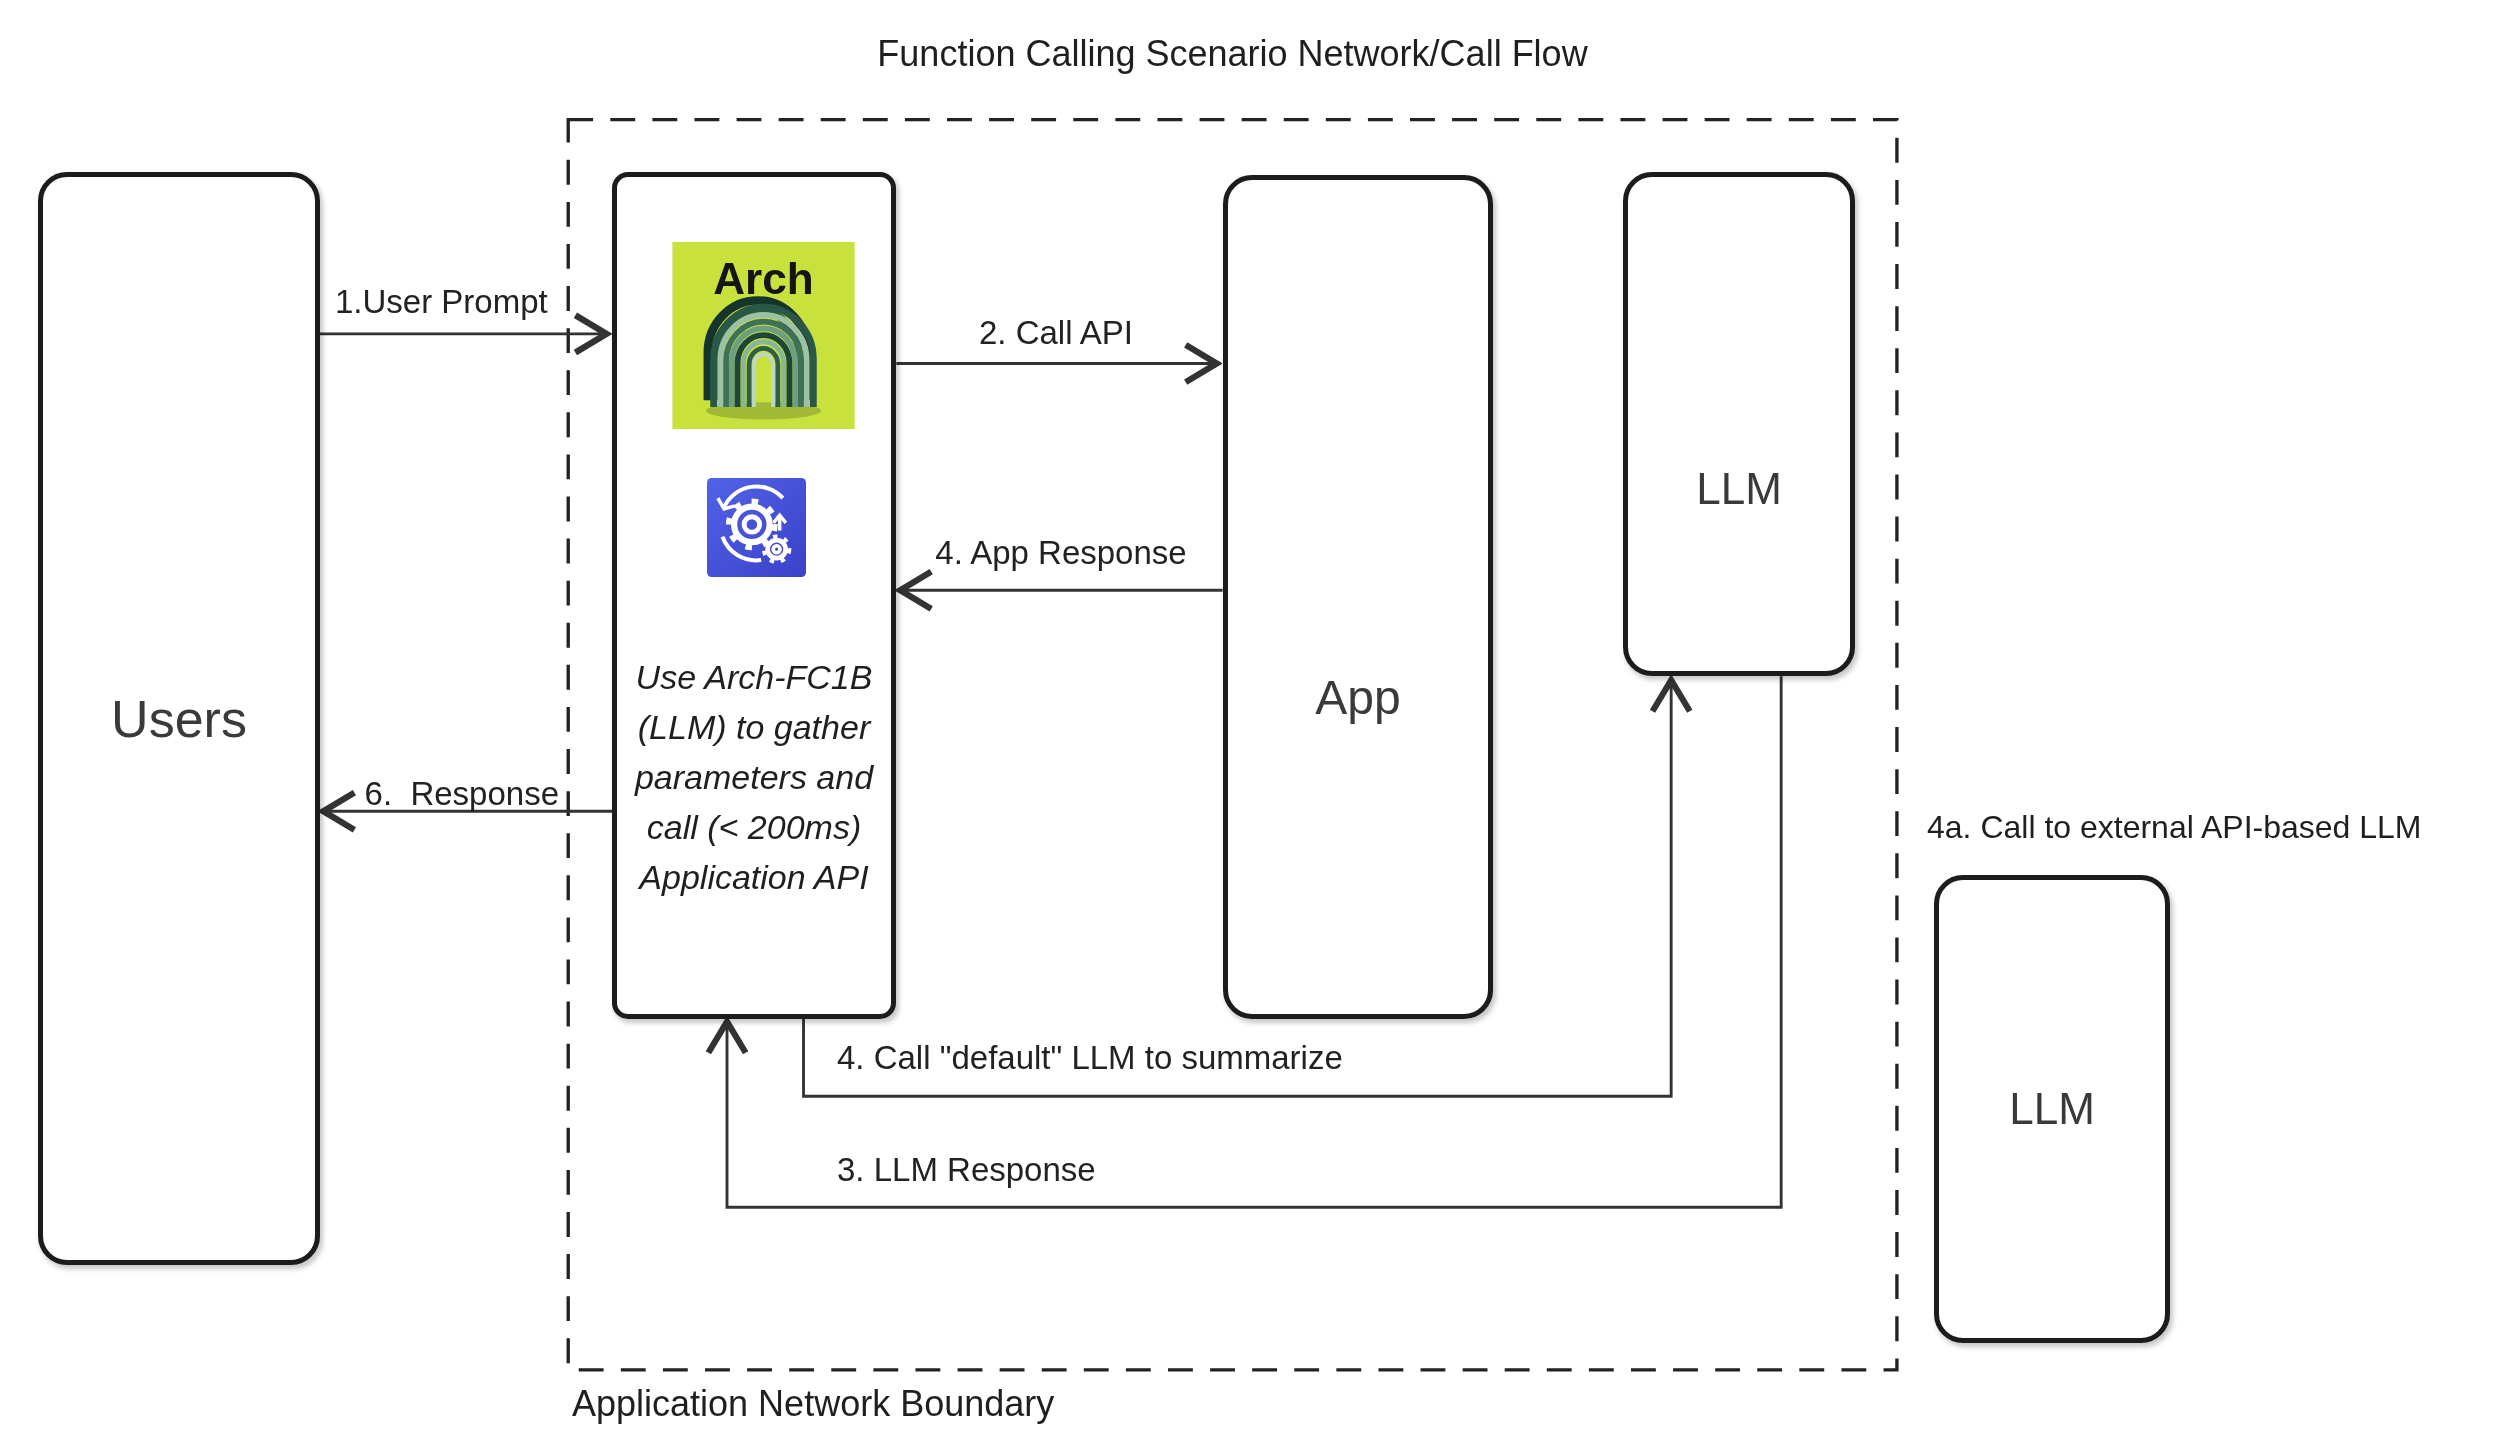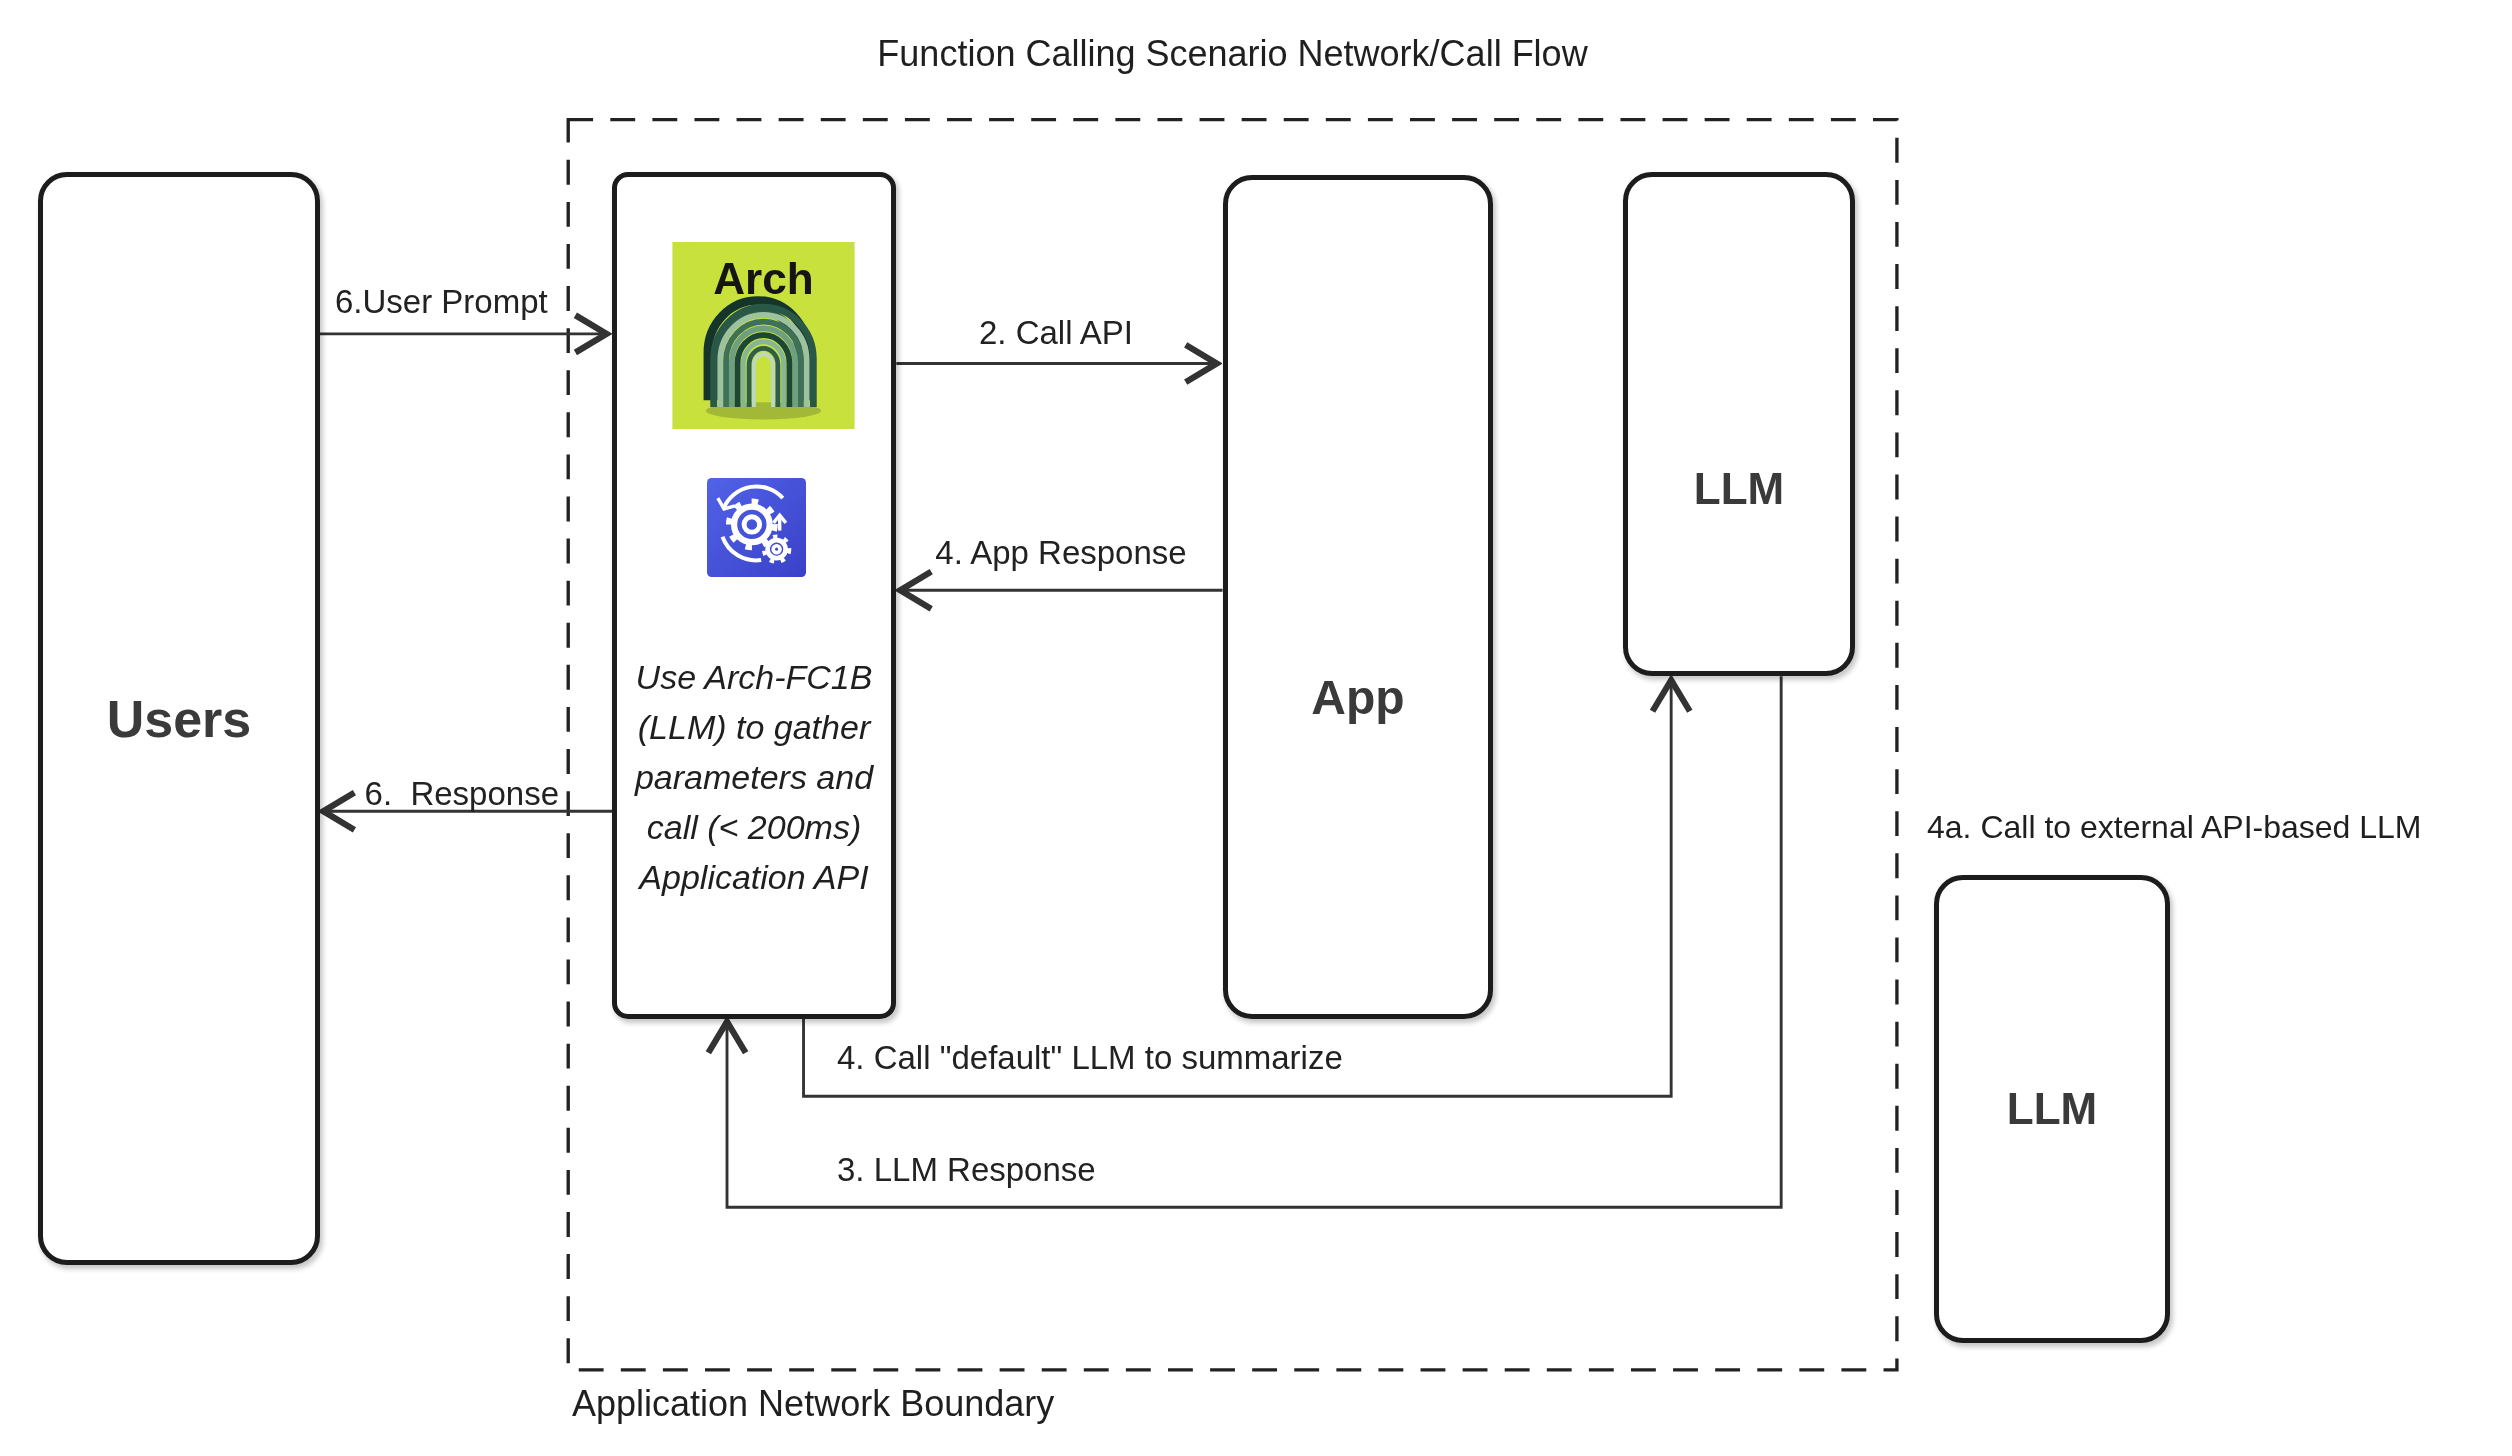--- a/index.html
+++ b/index.html
@@ -9,21 +9,21 @@
   }
   
   .node{
     position:absolute;box-sizing:border-box;background:#ffffff;
     border:5.7px solid #1c1c1c;border-radius:29px;
     box-shadow:2.9px 3.8px 5.7px rgba(0,0,0,0.22);
     z-index:2;
   }
   .node-label{
     position:absolute;left:0;width:100%;text-align:center;
-    color:#3a3a3a;font-weight:700;
+    color:#3a3a3a;font-weight:400;
   }
   .flex-center{display:flex;align-items:center;justify-content:center;}
   .flex-center .node-label{position:static;}
   .title{
     position:absolute;left:568px;top:33px;width:1329px;text-align:center;
     font-size:36px;color:#1f1f1f;z-index:3;
   }
   .boundary-label{
     position:absolute;left:572px;top:1383px;font-size:36px;color:#1f1f1f;z-index:3;
   }
@@ -138,21 +138,21 @@
   </div>
 
   <div class="node" style="left:1623px;top:172px;width:232px;height:504px;">
     <div class="node-label" style="top:287px;font-size:44px;">LLM</div>
   </div>
 
   <div class="node flex-center" style="left:1934px;top:875px;width:236px;height:468px;">
     <div class="node-label" style="font-size:44px;">LLM</div>
   </div>
 
-  <div class="arrow-label" style="left:335px;top:283px;">6.User Prompt</div>
+  <div class="arrow-label" style="left:335px;top:283px;">1.User Prompt</div>
 
   <div class="arrow-label" style="left:896px;top:314px;width:320px;text-align:center;">2. Call API</div>
 
   <div class="arrow-label" style="left:900px;top:534px;width:322px;text-align:center;">4. App Response</div>
 
   <div class="arrow-label" style="left:837px;top:1039px;">4. Call "default" LLM to summarize</div>
 
   <div class="arrow-label" style="left:837px;top:1151px;">3. LLM Response</div>
 
   <div class="arrow-label" style="left:323px;top:759px;width:236px;text-align:right;margin-top:16px;">6.  Response</div>

